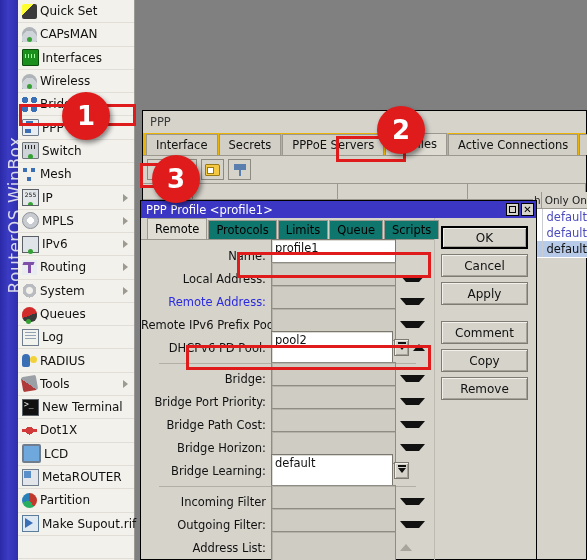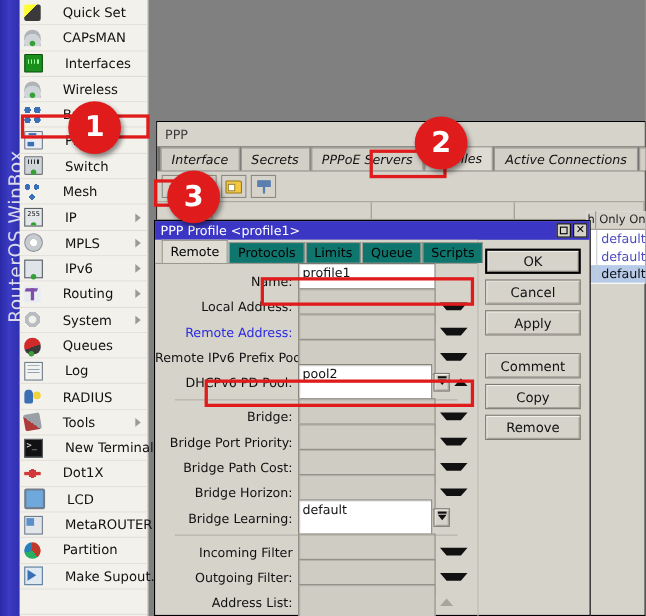--- a/index.html
+++ b/index.html
@@ -40,21 +40,21 @@
   .menu-item{
     position:relative;
     height:23.3px;
     display:flex;align-items:center;
     padding-left:4px;
     border-bottom:1px solid #e0ded7;
     background:#f3f1ec;
     box-sizing:border-box;
   }
   .menu-item .mlabel{
-    font-size:12px;color:#111;margin-left:20px;white-space:nowrap;
+    font-size:12px;color:#111;margin-left:3px;white-space:nowrap;
   }
   .menu-item .arrow{
     position:absolute;right:6px;top:50%;margin-top:-4px;
     width:0;height:0;border-left:5px solid #9d9a92;
     border-top:4px solid transparent;border-bottom:4px solid transparent;
   }
   .mico{width:15px;height:15px;position:relative;flex:none;}
 
   
   .ic-wand{background:linear-gradient(135deg,#fdfd30 0 38%,#3a3a3a 38% 100%);transform:rotate(0deg);border-radius:2px;}
@@ -117,21 +117,21 @@
     left:142px;top:110px;width:445px;height:450px;
     background:#d6d3cb;border:1px solid #000;box-sizing:border-box;
   }
   #ppp-titlebar{
     height:22px;background:#d6d3cb;
     display:flex;align-items:center;padding-left:7px;
     font-size:11.5px;color:#3a3a3a;
   }
   #ppp-tabs{
     height:22px;display:flex;align-items:flex-end;padding-left:3px;
-    background:#737373;border-bottom:1px solid #9b988f;font-style:italic;
+    background:#eab308;border-bottom:1px solid #9b988f;
   }
   .ppp-tab{
     height:20px;line-height:20px;padding:0 9px;font-size:11.5px;color:#111;
     background:#d2cfc7;border:1px solid #9b988f;border-bottom:none;
     margin-right:1px;white-space:nowrap;
   }
   .ppp-tab.active{background:#dedbd3;height:21px;line-height:21px;}
   #ppp-toolbar{
     height:27px;background:#d6d3cb;display:flex;align-items:center;padding-left:4px;gap:4px;
     border-bottom:1px solid #9b988f;

